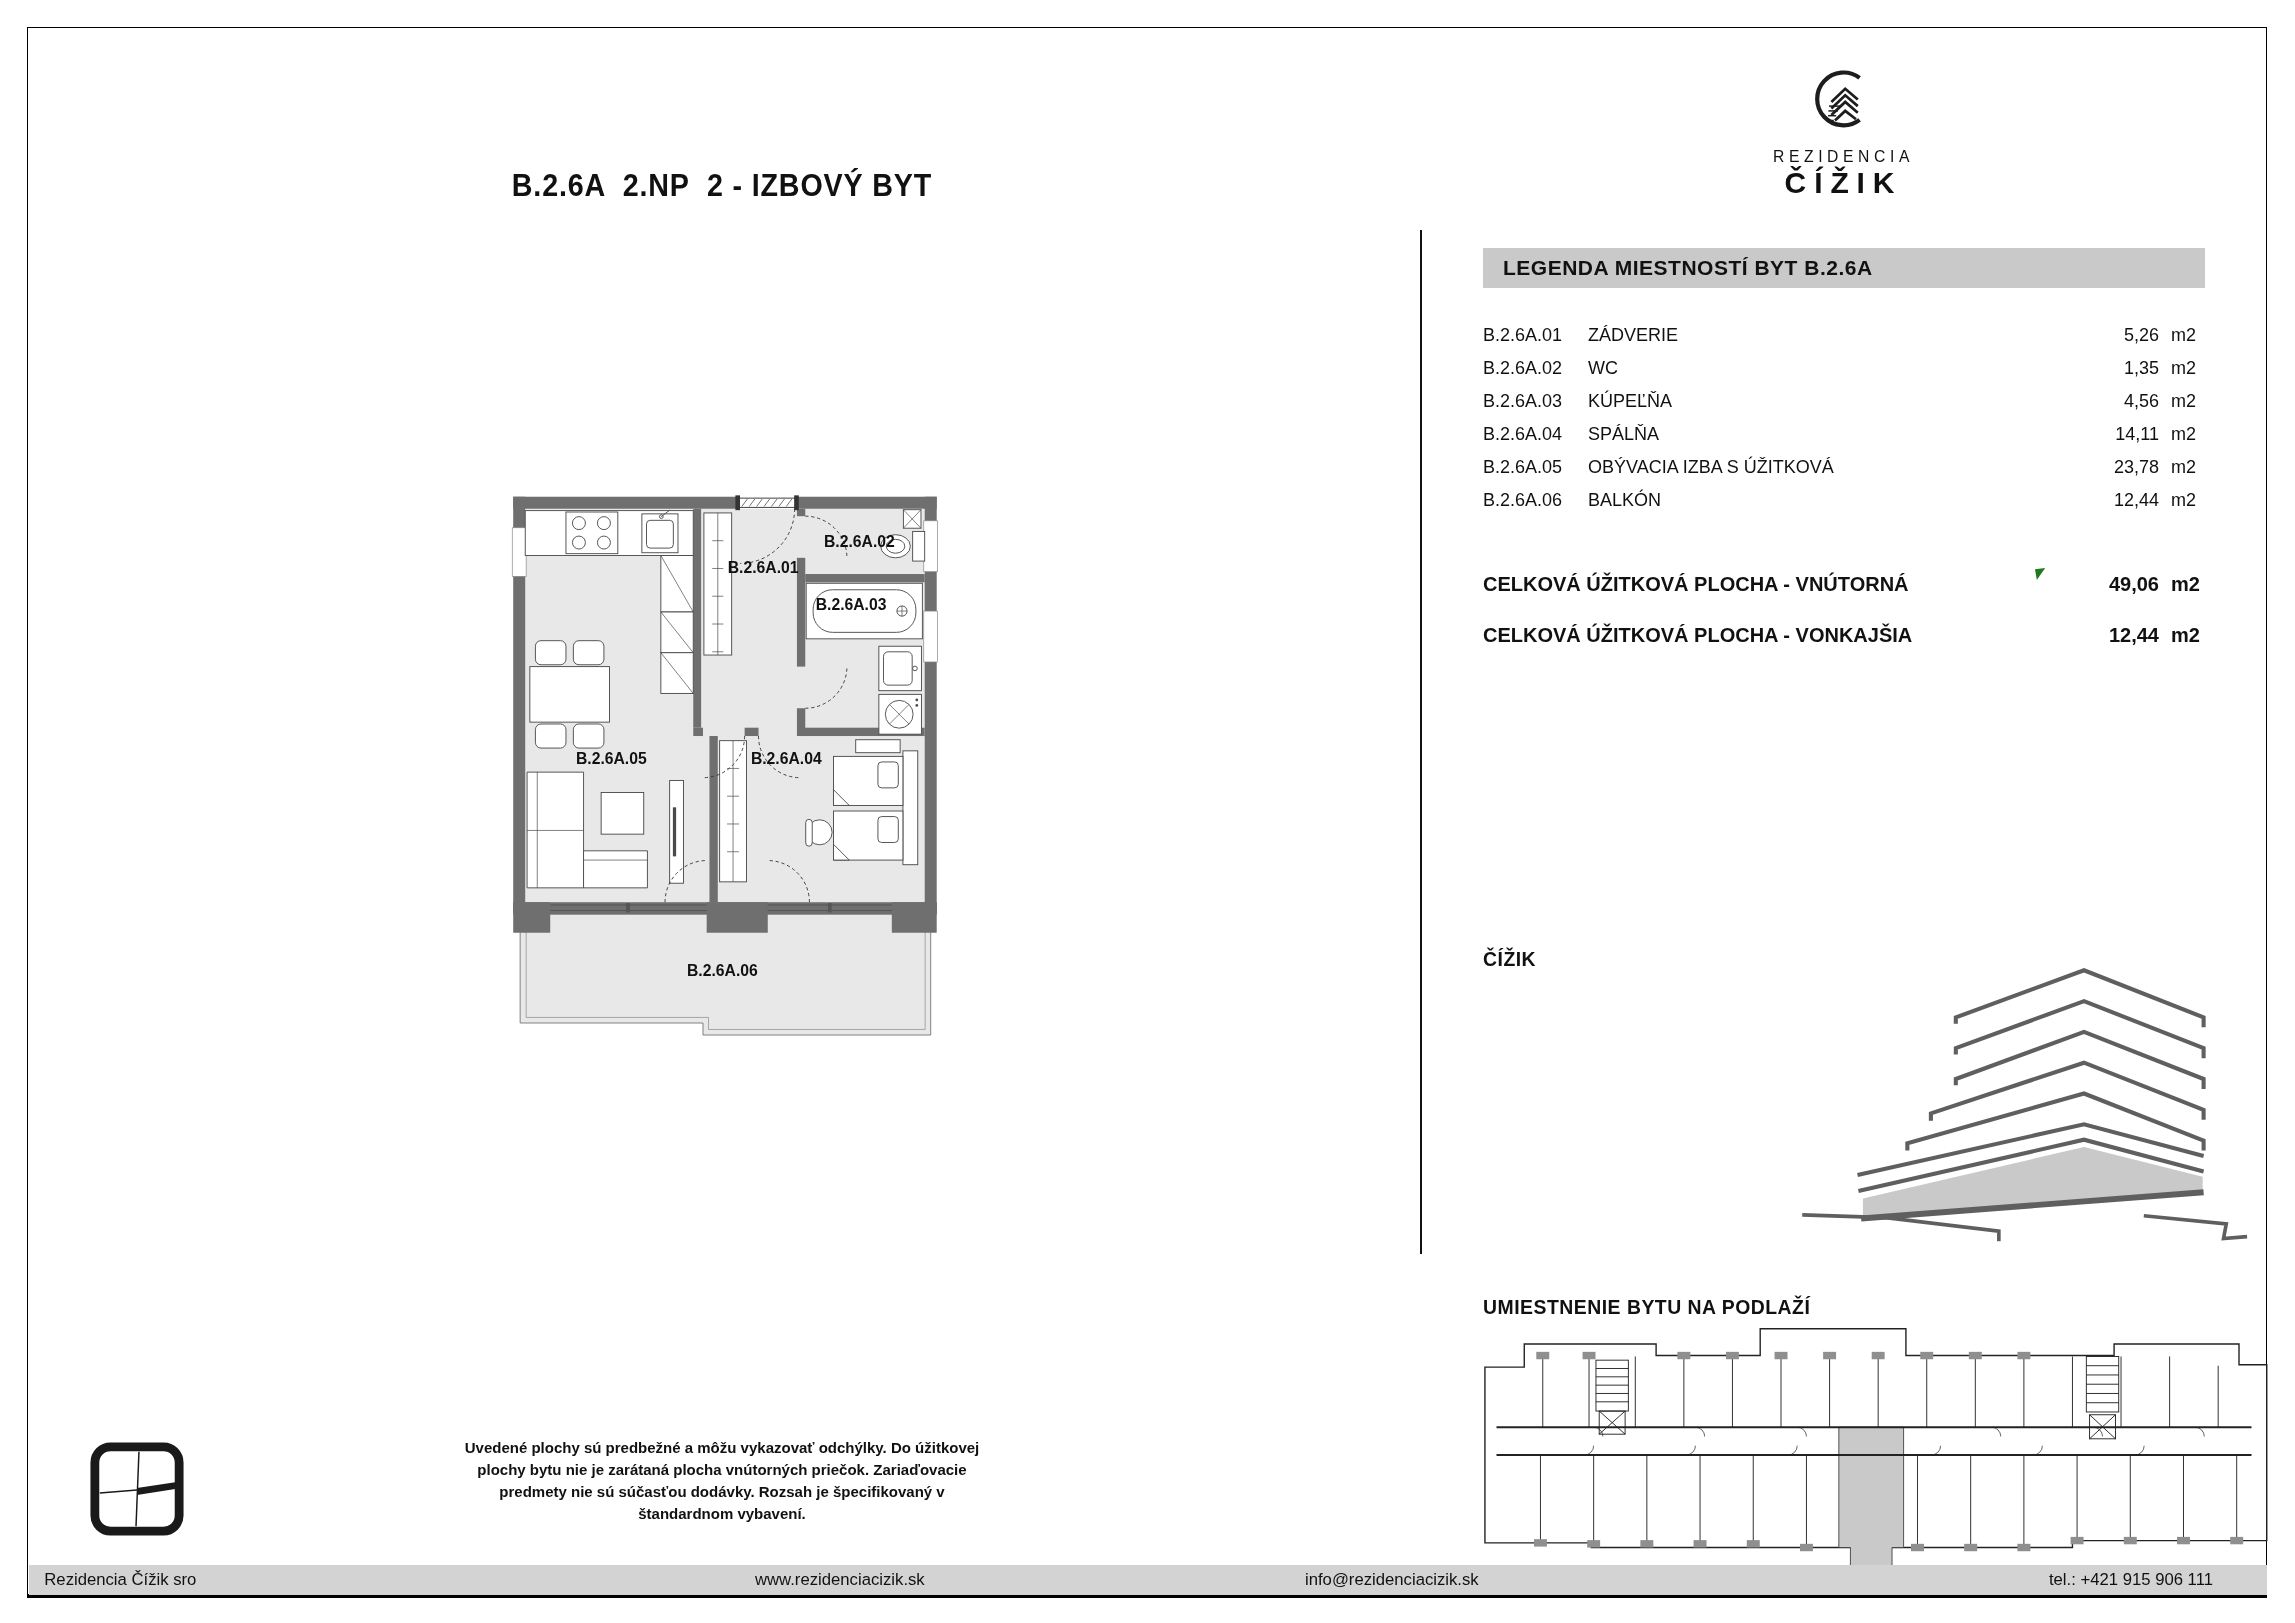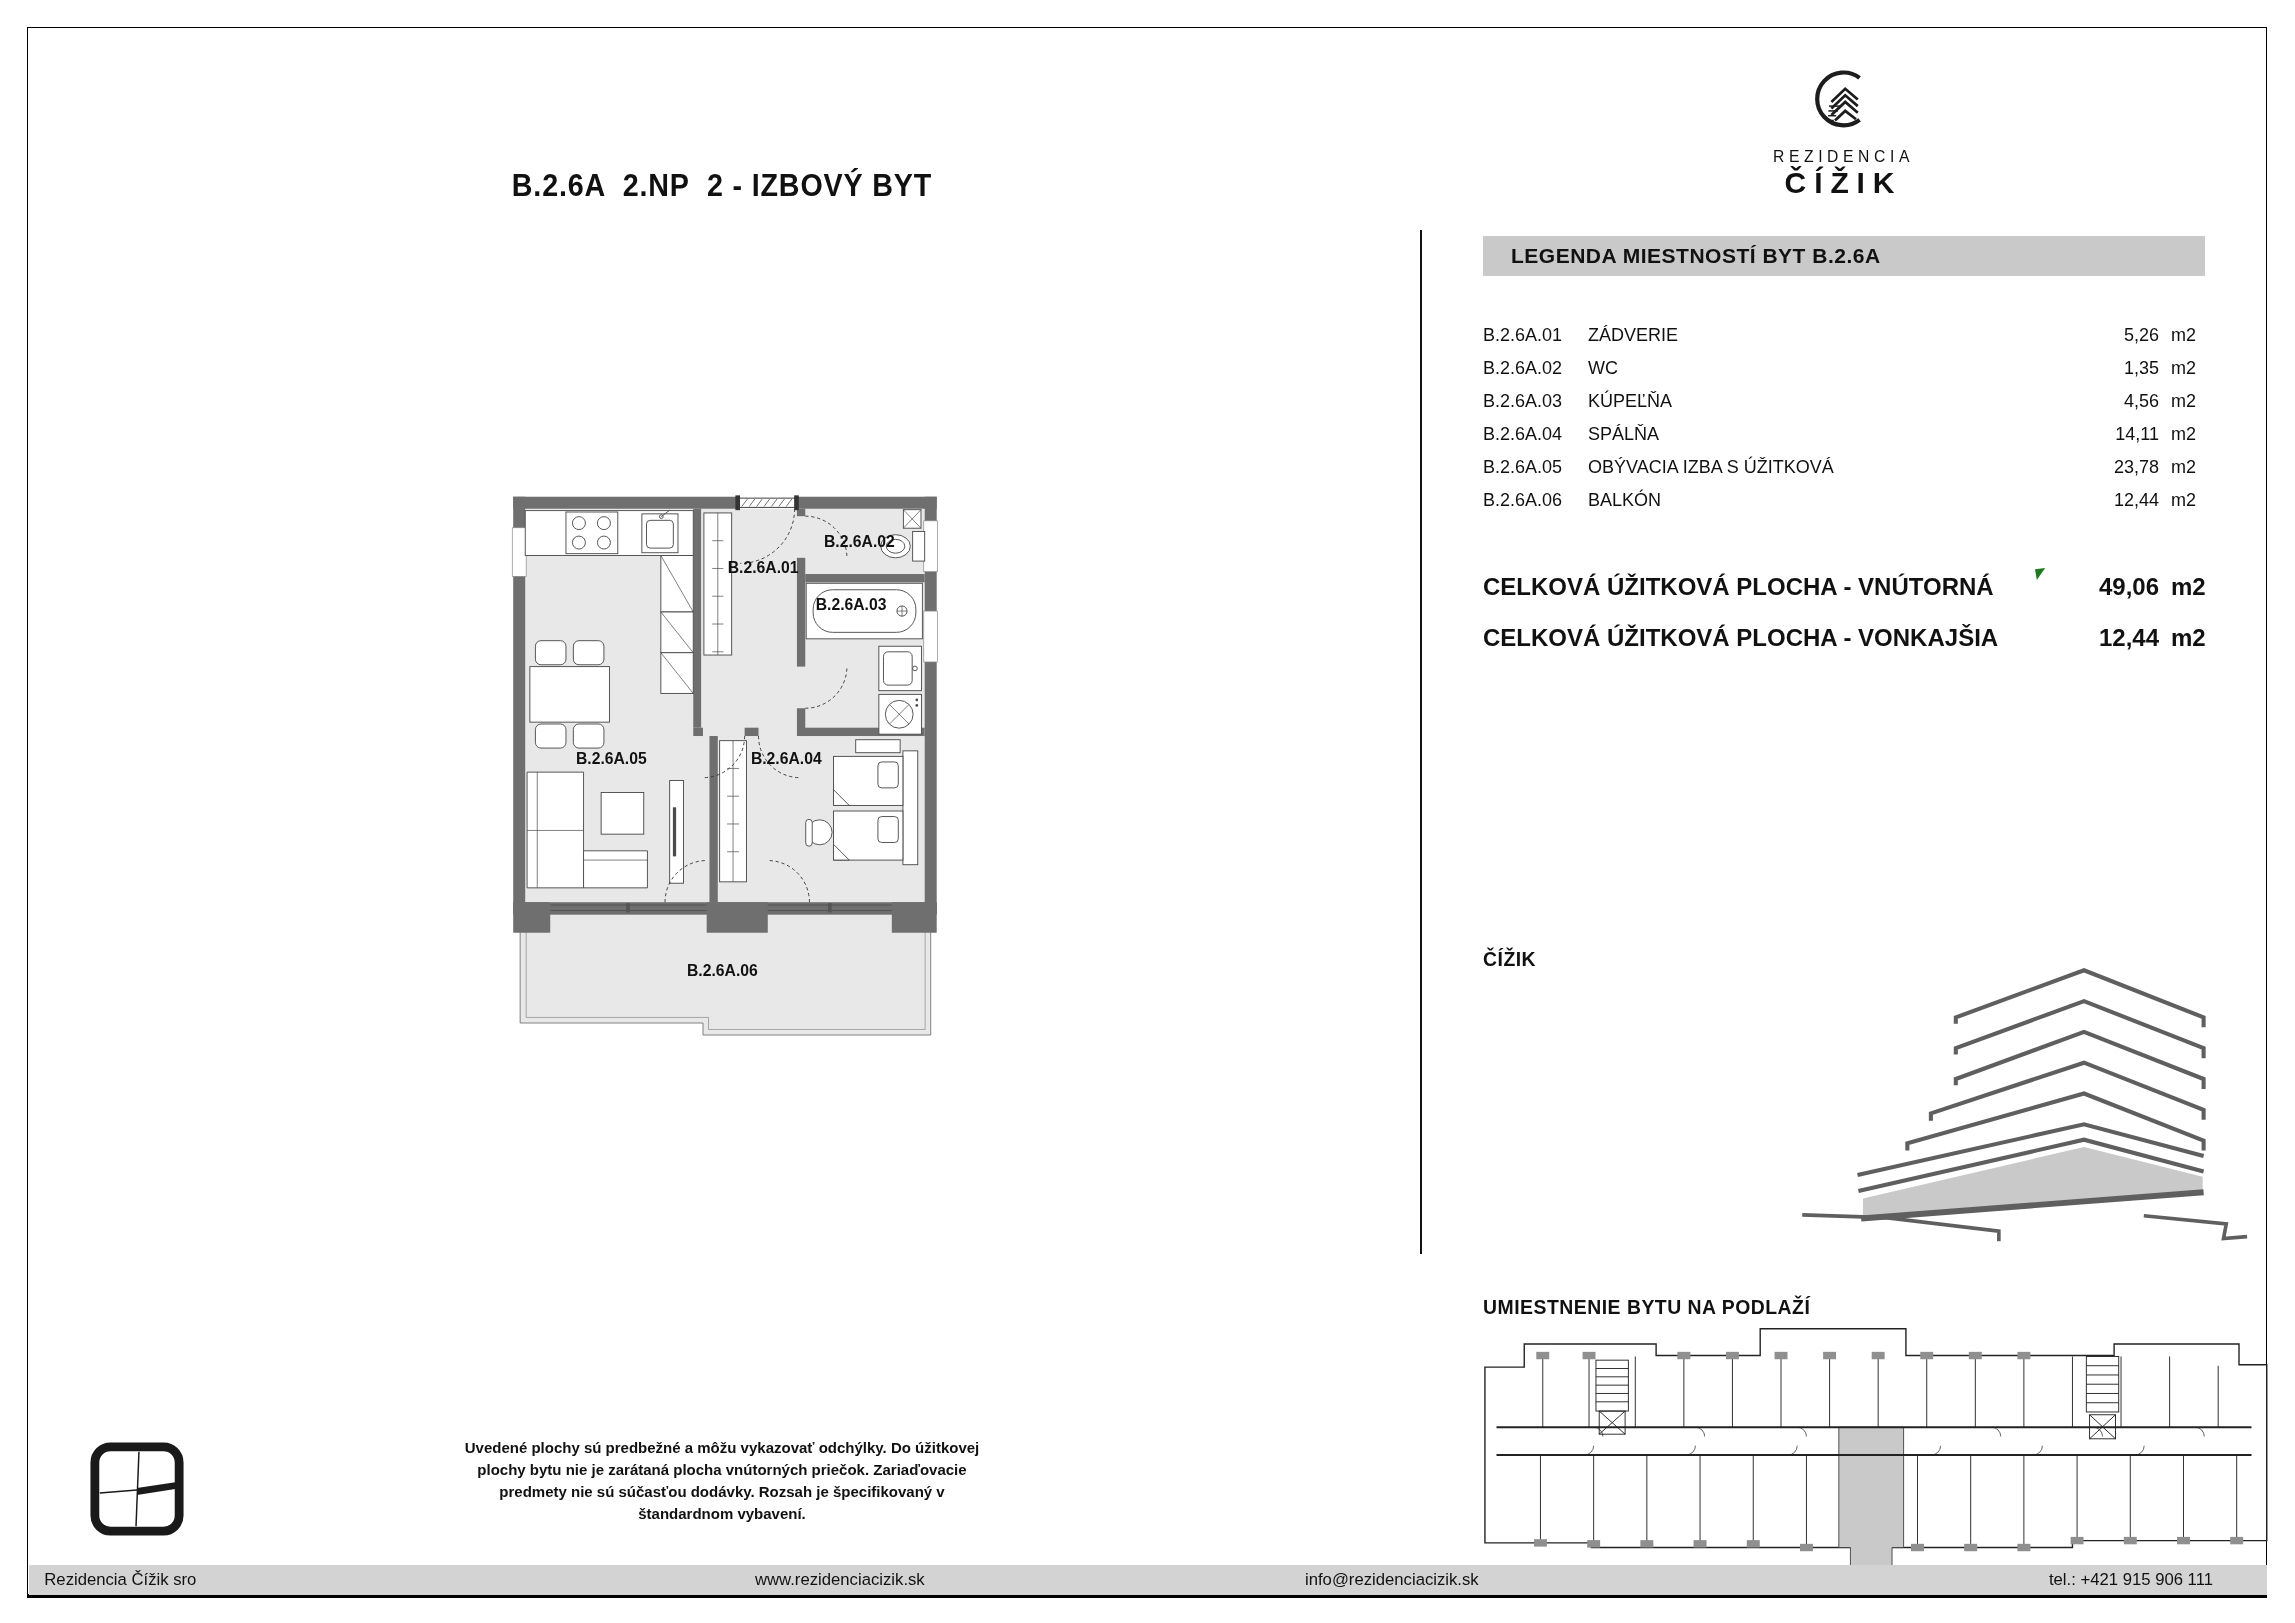--- a/index.html
+++ b/index.html
@@ -10,31 +10,31 @@
   .title{position:absolute;left:398px;top:168px;width:648px;text-align:center;
          font-size:30.5px;font-weight:700;letter-spacing:0.9px;white-space:pre;
          transform:scaleX(.94);transform-origin:50% 50%;}
   
   .logo{position:absolute;left:1751px;top:55px;width:185px;text-align:center;}
   .logo-mark{display:block;margin:0 auto;}
   .logo-line1{margin-top:6.5px;font-size:15.7px;letter-spacing:4.6px;font-weight:400;}
   .logo-line2{margin-top:0.9px;font-size:30px;letter-spacing:7.9px;font-weight:700;}
   
   .divider{position:absolute;left:1420px;top:230px;width:1.9px;height:1024px;background:#111;}
-  .legend-header{position:absolute;left:1483px;top:236px;width:722px;height:40px;
+  .legend-header{position:absolute;left:1483px;top:248px;width:722px;height:40px;
                  background:var(--header-bg);font-size:21px;font-weight:700;letter-spacing:0.5px;
-                 line-height:40px;padding-left:28px;box-sizing:border-box;}
+                 line-height:40px;padding-left:20px;box-sizing:border-box;}
   .legend-rows{position:absolute;left:1483px;top:319px;width:722px;}
   .legend-row{display:grid;grid-template-columns:105px 1fr 79px 46px;height:33px;
               align-items:center;font-size:18px;}
   .legend-row .val{text-align:right;}
   .legend-row .unit{padding-left:12px;}
   .totals{position:absolute;left:1483px;width:722px;}
   .total-row{display:grid;grid-template-columns:1fr 79px 46px;align-items:center;
-             font-size:24px;font-weight:700;}
+             font-size:20px;font-weight:700;}
   .total-row .val{text-align:right;}
   .total-row .unit{padding-left:12px;}
   .green-marker{position:absolute;left:2035px;top:568px;width:10.2px;height:12px;
                 background:var(--accent-green);clip-path:polygon(0 10%,100% 0,18% 100%);}
   .section-label{position:absolute;left:1483px;font-size:19.4px;font-weight:700;letter-spacing:0.5px;}
   
   .disclaimer{position:absolute;left:398px;top:1437px;width:648px;text-align:center;
               font-size:15px;font-weight:700;line-height:22px;}
   .footer-band{position:absolute;left:29px;top:1565px;width:2238px;height:30px;
                background:var(--footer-bg);}

